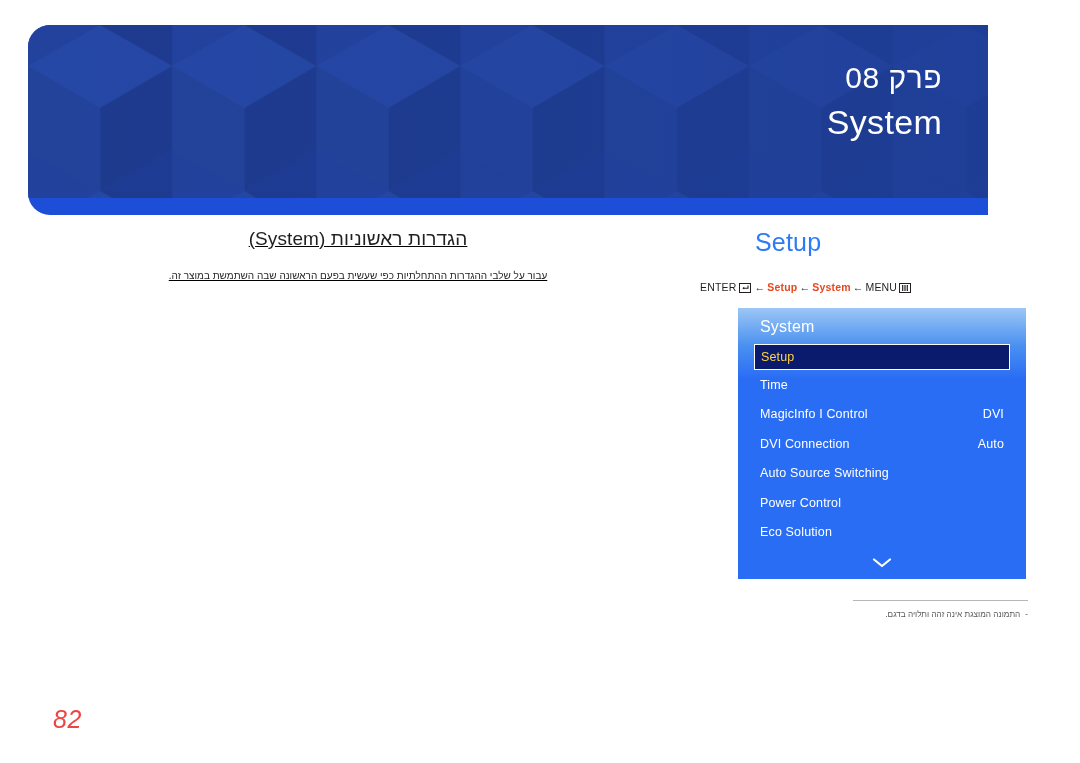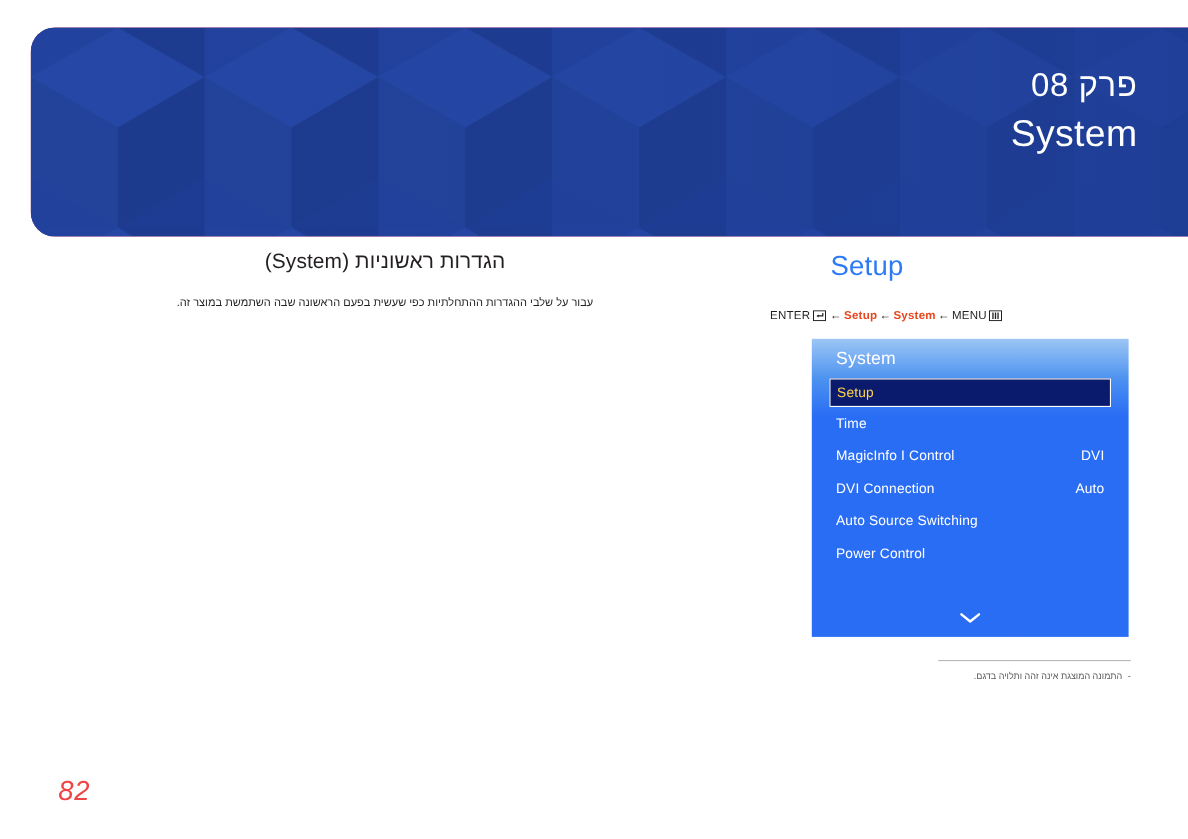--- a/index.html
+++ b/index.html
@@ -13,23 +13,23 @@
     font-family: "Liberation Sans", sans-serif;
     position: relative;
     overflow: hidden;
   }
 
   
   .banner {
     position: absolute;
     left: 28px;
     top: 25px;
-    width: 1052px;
+    width: 960px;
     height: 190px;
-    background: #701a75;
+    background: #1d4ed8;
     border-top-left-radius: 22px;
     border-bottom-left-radius: 22px;
     overflow: hidden;
   }
   .banner-pattern {
     position: absolute;
     inset: 0;
   }
   .banner-text {
     position: absolute;
@@ -48,23 +48,24 @@
   }
   .banner-title {
     font-size: 34px;
     font-weight: 400;
     letter-spacing: 0.3px;
   }
 
   
   .left-col {
     position: absolute;
-    left: 40px;
+    left: 48px;
     top: 228px;
     width: 620px;
+    text-decoration: underline;
   }
   .section-title {
     direction: rtl;
     text-align: center;
     font-size: 19px;
     color: #231f20;
     font-weight: 400;
     margin: 0 0 18px 0;
     letter-spacing: 0.1px;
   }
@@ -272,20 +273,24 @@
       <span class="osd-value">Auto</span>
     </div>
     <div class="osd-row">
       <span>Auto Source Switching</span>
       <span class="osd-value"></span>
     </div>
     <div class="osd-row">
       <span>Power Control</span>
       <span class="osd-value"></span>
     </div>
+    <div class="osd-row">
+      <span>Eco Solution</span>
+      <span class="osd-value"></span>
+    </div>
   </div>
 
   <div class="osd-chevron">
     <svg width="22" height="13" viewBox="0 0 22 13">
         <path d="M3 3.5 11 10 19 3.5" fill="none" stroke="#ffffff" stroke-width="2.2" stroke-linecap="round" stroke-linejoin="round"></path>
       </svg>
   </div>
 </div>
 
 <div class="footnote-wrap">

